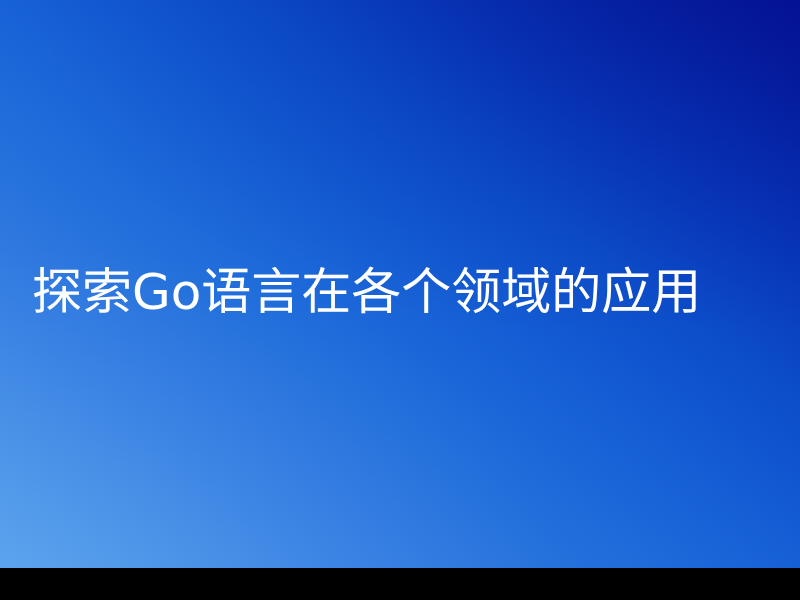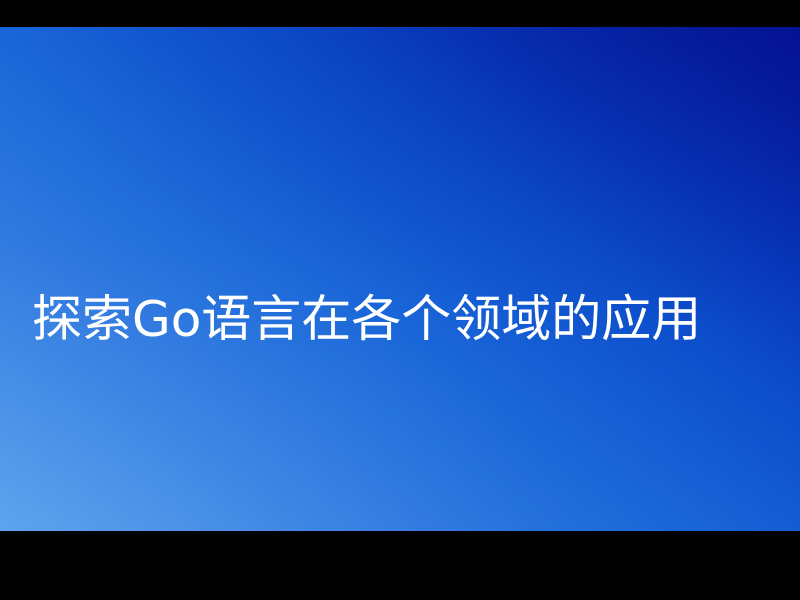--- a/index.html
+++ b/index.html
@@ -6,25 +6,24 @@
   html, body {
     margin: 0;
     padding: 0;
     background: #000;
   }
 
   
   .cover-card {
     position: relative;
     width: 800px;
-    height: 504px;
+    height: 568px;
     overflow: hidden;
     box-sizing: border-box;
     font-family: "DejaVu Sans", "Liberation Sans", sans-serif;
-    margin-top: 27px;
     -webkit-font-smoothing: antialiased;
   }
 
   
   .cover-bg {
     position: absolute;
     inset: 0;
     background-image: linear-gradient(
         36deg,
         #56a0ec   0%,

